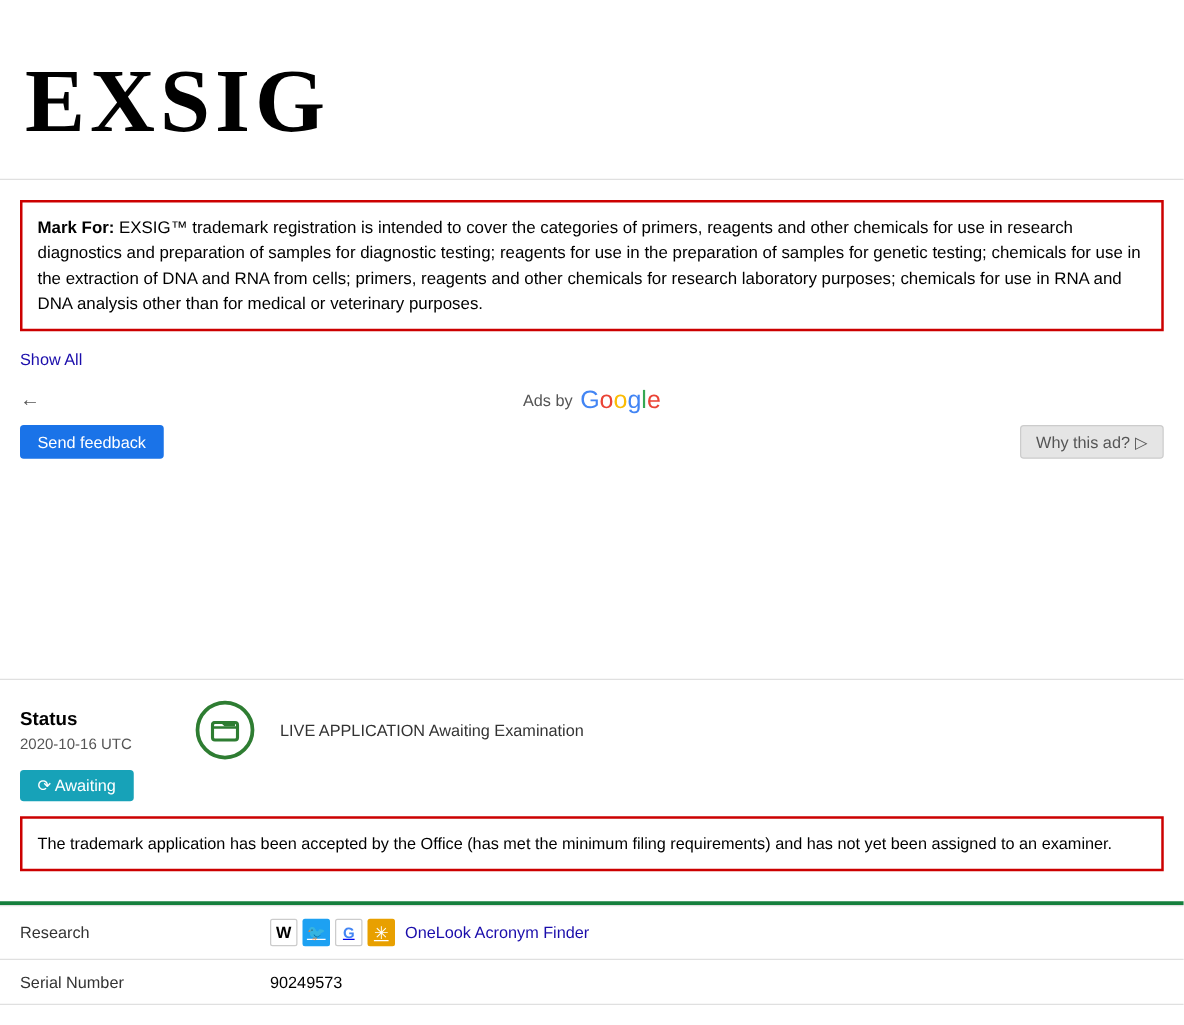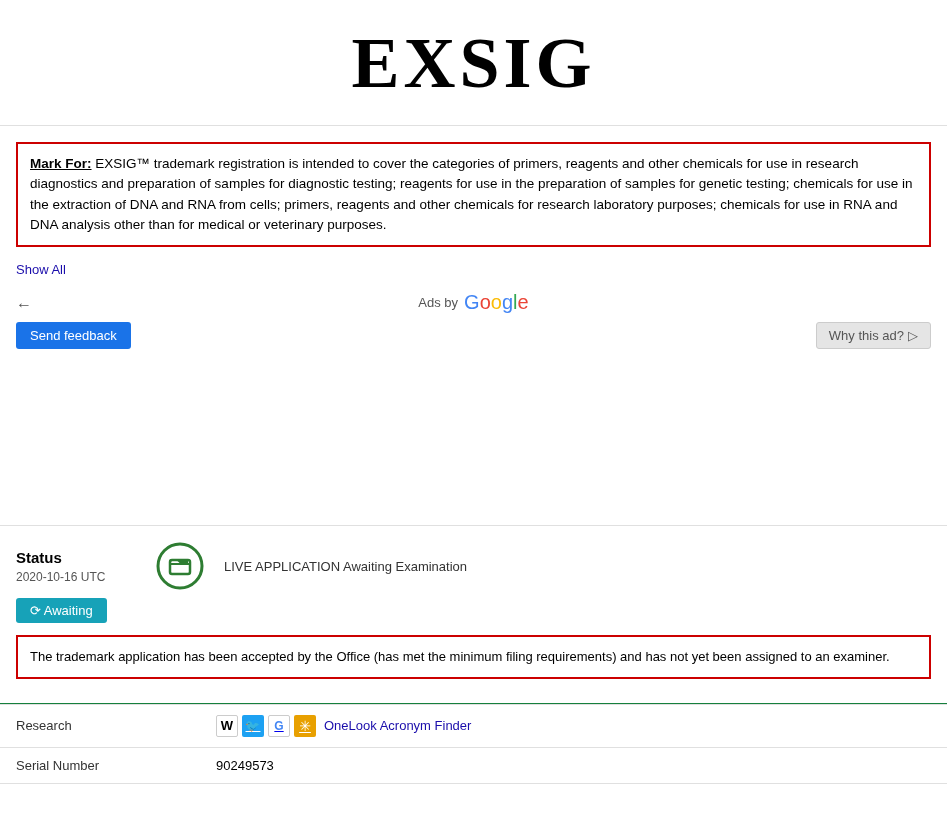--- a/index.html
+++ b/index.html
@@ -11,42 +11,40 @@
       width: 947px;
     }
 
     .page-container {
       width: 947px;
       background: #fff;
     }
 
     
     .logo-section {
-      text-align: center;
-      padding: 22px 20px 20px;
+      padding: 40px 20px 20px;
       border-bottom: 1px solid #e0e0e0;
     }
     .logo-text {
       font-size: 72px;
       font-weight: bold;
       font-family: 'Times New Roman', Times, serif;
       letter-spacing: 4px;
     }
 
     
     .mark-for-section {
       margin: 16px 16px 8px;
       border: 2px solid #cc0000;
       padding: 10px 12px;
       line-height: 1.5;
       font-size: 13.5px;
     }
     .mark-for-label {
       font-weight: bold;
-      text-decoration: underline;
     }
 
     
     .show-all-row {
       padding: 6px 16px;
     }
     .show-all-link {
       color: #1a0dab;
       text-decoration: none;
       font-size: 13px;
@@ -117,21 +115,21 @@
 
     
     .ad-content-area {
       min-height: 160px;
       background: #fff;
     }
 
     
     .status-section {
       padding: 16px 16px 8px;
-      border-bottom: 1px solid #15803d;
+      border-bottom: 3px solid #15803d;
     }
     .status-row {
       display: flex;
       align-items: center;
       gap: 20px;
       margin-bottom: 8px;
     }
     .status-label-col {
       min-width: 120px;
     }

